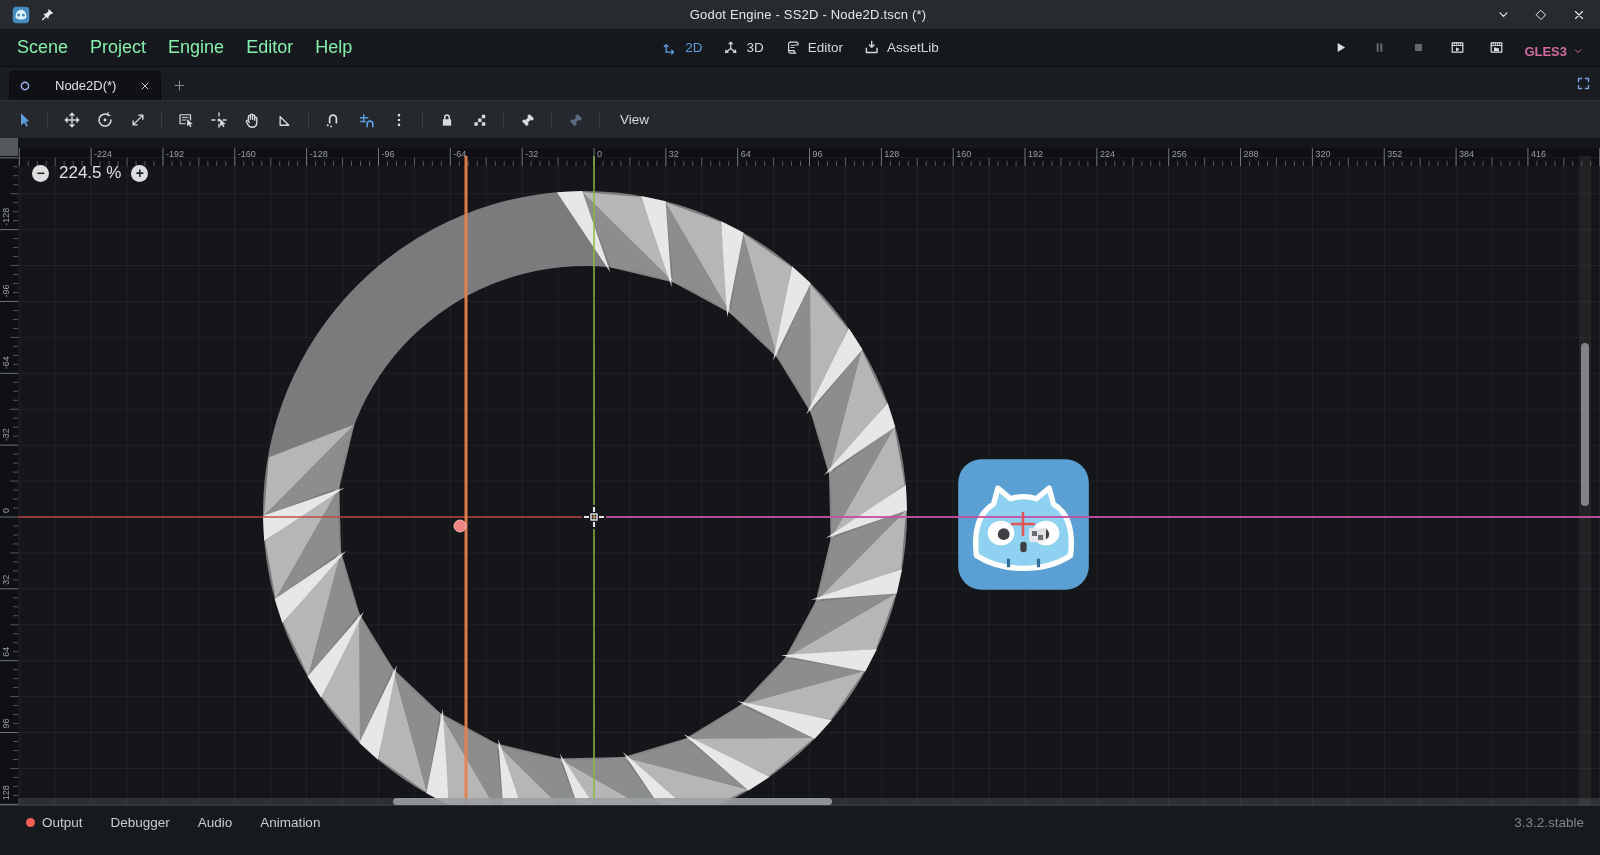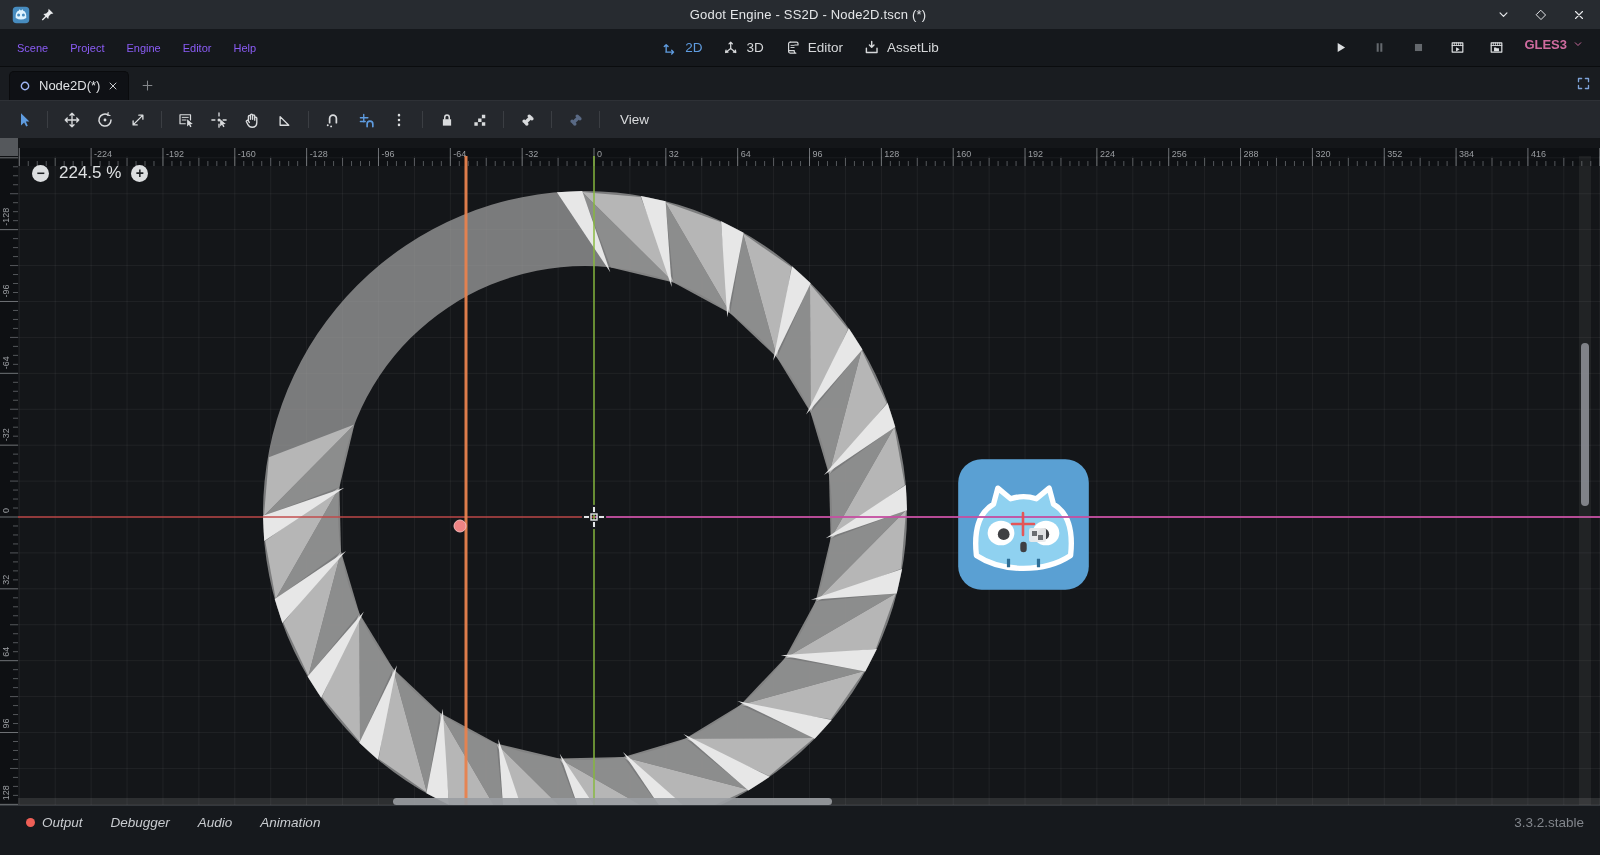--- a/index.html
+++ b/index.html
@@ -12,31 +12,31 @@
   .tb-left  { display:flex; align-items:center; gap:10px; z-index:2; }
   .tb-title { position:absolute; left:16px; right:0; text-align:center; color:#e4e6e8;
               font-size:13px; letter-spacing:.2px; }
   .tb-right { margin-left:auto; display:flex; align-items:center; gap:20px; z-index:2; }
   .wbtn { width:18px; height:18px; display:flex; align-items:center; justify-content:center; color:#e8eaec; }
 
   
   .menubar { height:38px; background:#15181c; display:flex; align-items:center;
              position:relative; border-bottom:1px solid #0a0c0e; }
   .menus { display:flex; padding-left:6px; }
-  .menu-item { color:#8b5cf6; font-size:11px; padding:7px 11px; border-radius:3px; cursor:default; }
+  .menu-item { color:#86efac; font-size:18px; padding:7px 11px; border-radius:3px; cursor:default; }
   .ws-tabs { position:absolute; left:50%; transform:translateX(-50%); display:flex; gap:20px; align-items:flex-start; }
   .ws-tab { display:flex; gap:7px; align-items:center; color:#d6d8da; font-size:13.5px; cursor:default; }
   .ws-tab.active { color:#5f9ce0; }
-  .run-group { margin-left:auto; display:flex; align-items:flex-start; gap:17px; padding-right:16px; }
+  .run-group { margin-left:auto; display:flex; align-items:flex-end; gap:17px; padding-right:16px; }
   .runbtn { display:flex; align-items:center; justify-content:center; width:22px; height:22px; }
   .renderer { color:#cf6b9f; font-weight:bold; font-size:13px; display:flex; align-items:center; gap:5px; cursor:default; }
 
   
   .scenetabs { height:33px; background:#191c20; display:flex; align-items:flex-end; padding-left:9px; position:relative; }
-  .scene-tab { display:flex; align-items:center; gap:7px; background:#0f1115; color:#dfe1e3;
+  .scene-tab { display:flex; align-items:center; gap:23px; background:#0f1115; color:#dfe1e3;
                font-size:13px; padding:6px 9px 7px 8px; border-radius:5px 5px 0 0;
                border:1px solid #0a0b0d; border-bottom:none; }
   .tab-close { color:#d4d6d9; display:flex; }
   .newtab { color:#84878b; padding:0 11px 7px; font-size:18px; display:flex; }
   .df-btn { position:absolute; right:9px; top:9px; color:#7ea3d8; display:flex; }
 
   
   .toolbar { height:38px; background:#25282d; display:flex; align-items:center; gap:6px;
              padding:0 10px; border-top:1px solid #2e3136; }
   .tbtn { min-width:27px; height:25px; display:flex; align-items:center; justify-content:center;
@@ -63,21 +63,21 @@
   .vthumb { position:absolute; right:11px; top:187px; width:8px; height:163px; background:#90939a;
             border-radius:4px; opacity:.85; z-index:5; }
   .htrack { position:absolute; left:0; top:642px; width:1582px; height:7px; background:rgba(160,160,160,.18); z-index:4; }
   .hthumb { position:absolute; left:375px; top:642px; width:439px; height:7px; background:#9a9da2;
             border-radius:4px; opacity:.9; z-index:5; }
 
   
   .bottombar { height:58px; background:#16191d; border-top:1px solid #34383d;
                display:flex; align-items:flex-start; padding:0 16px; }
   .btabs { display:flex; gap:8px; align-items:center; height:32px; }
-  .bitem { color:#c9ccd0; font-size:13.5px; padding:6px 10px; display:flex; align-items:center; gap:7px; cursor:default;font-style:italic; }
+  .bitem { color:#c9ccd0; font-size:13.5px; padding:6px 10px; display:flex; align-items:center; gap:7px; cursor:default; }
   .reddot { width:9px; height:9px; border-radius:50%; background:#ee5f56; display:inline-block; }
   .version { margin-left:auto; color:#82868c; font-size:13.5px; height:32px; display:flex; align-items:center; }
 </style>
 </head>
 <body>
 
 <div class="titlebar">
   <div class="tb-left">
     <span id="tb-logo" style="display:flex">
         <svg width="18" height="18" viewBox="0 0 24 24">

